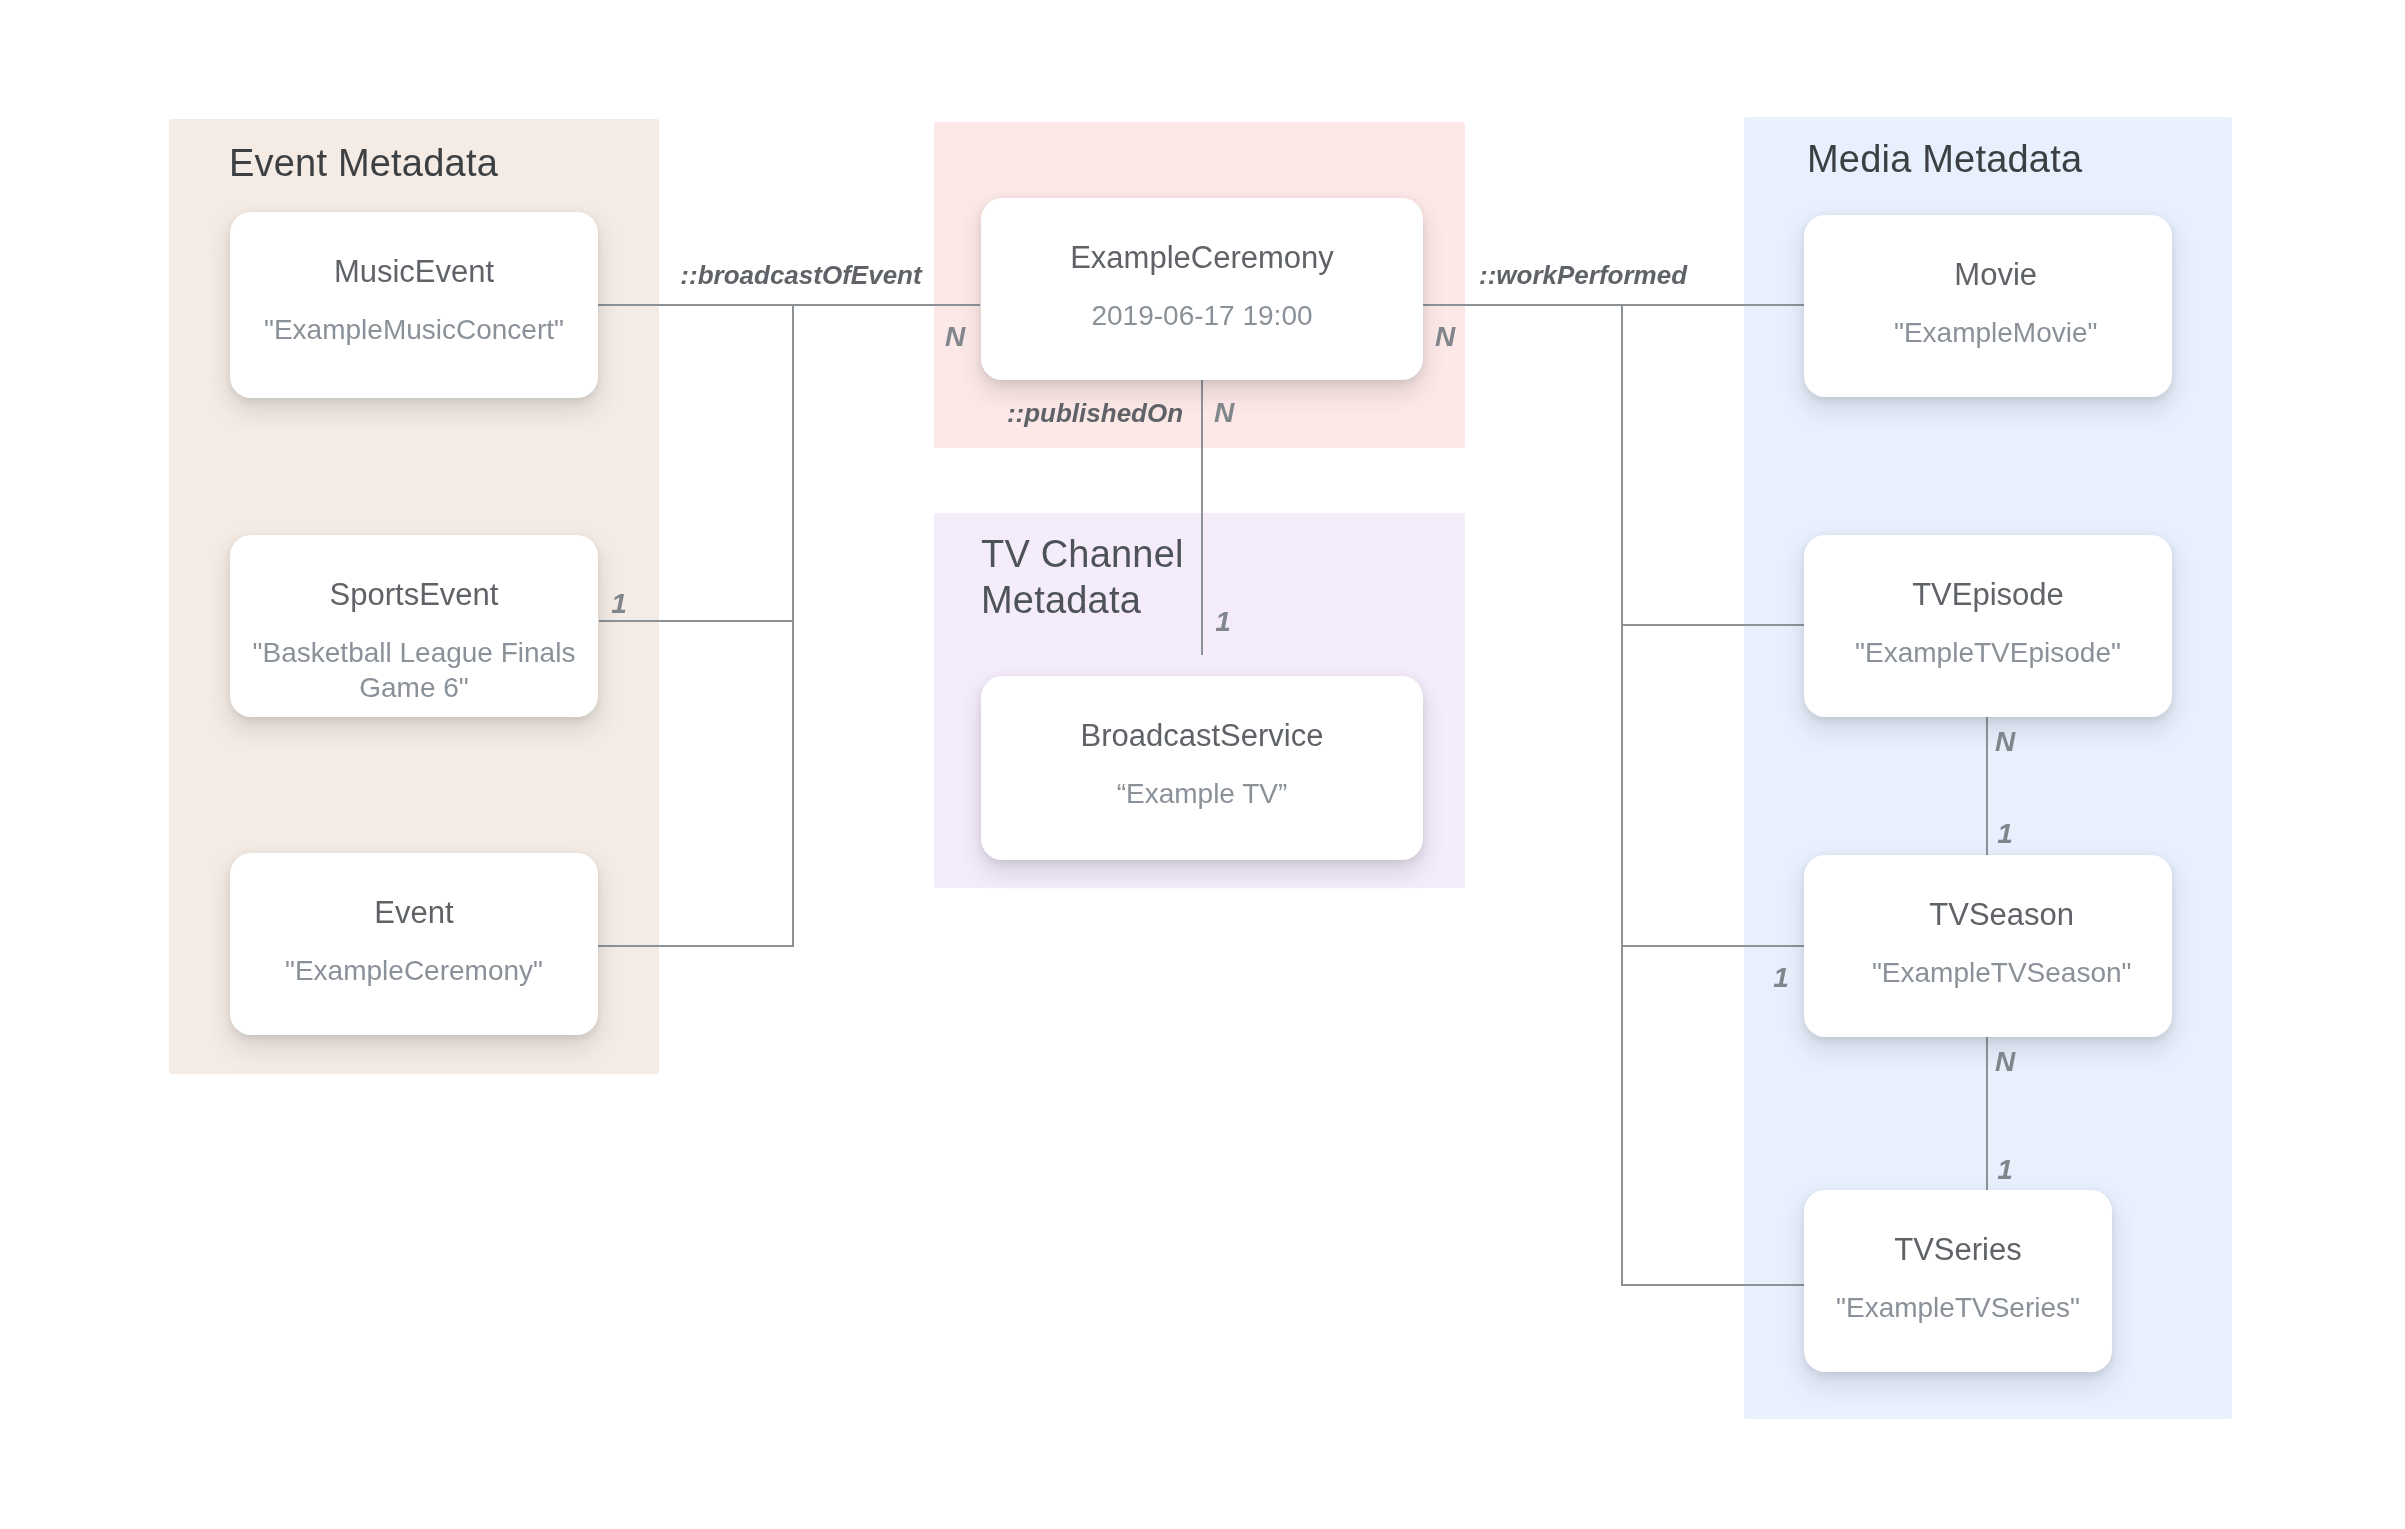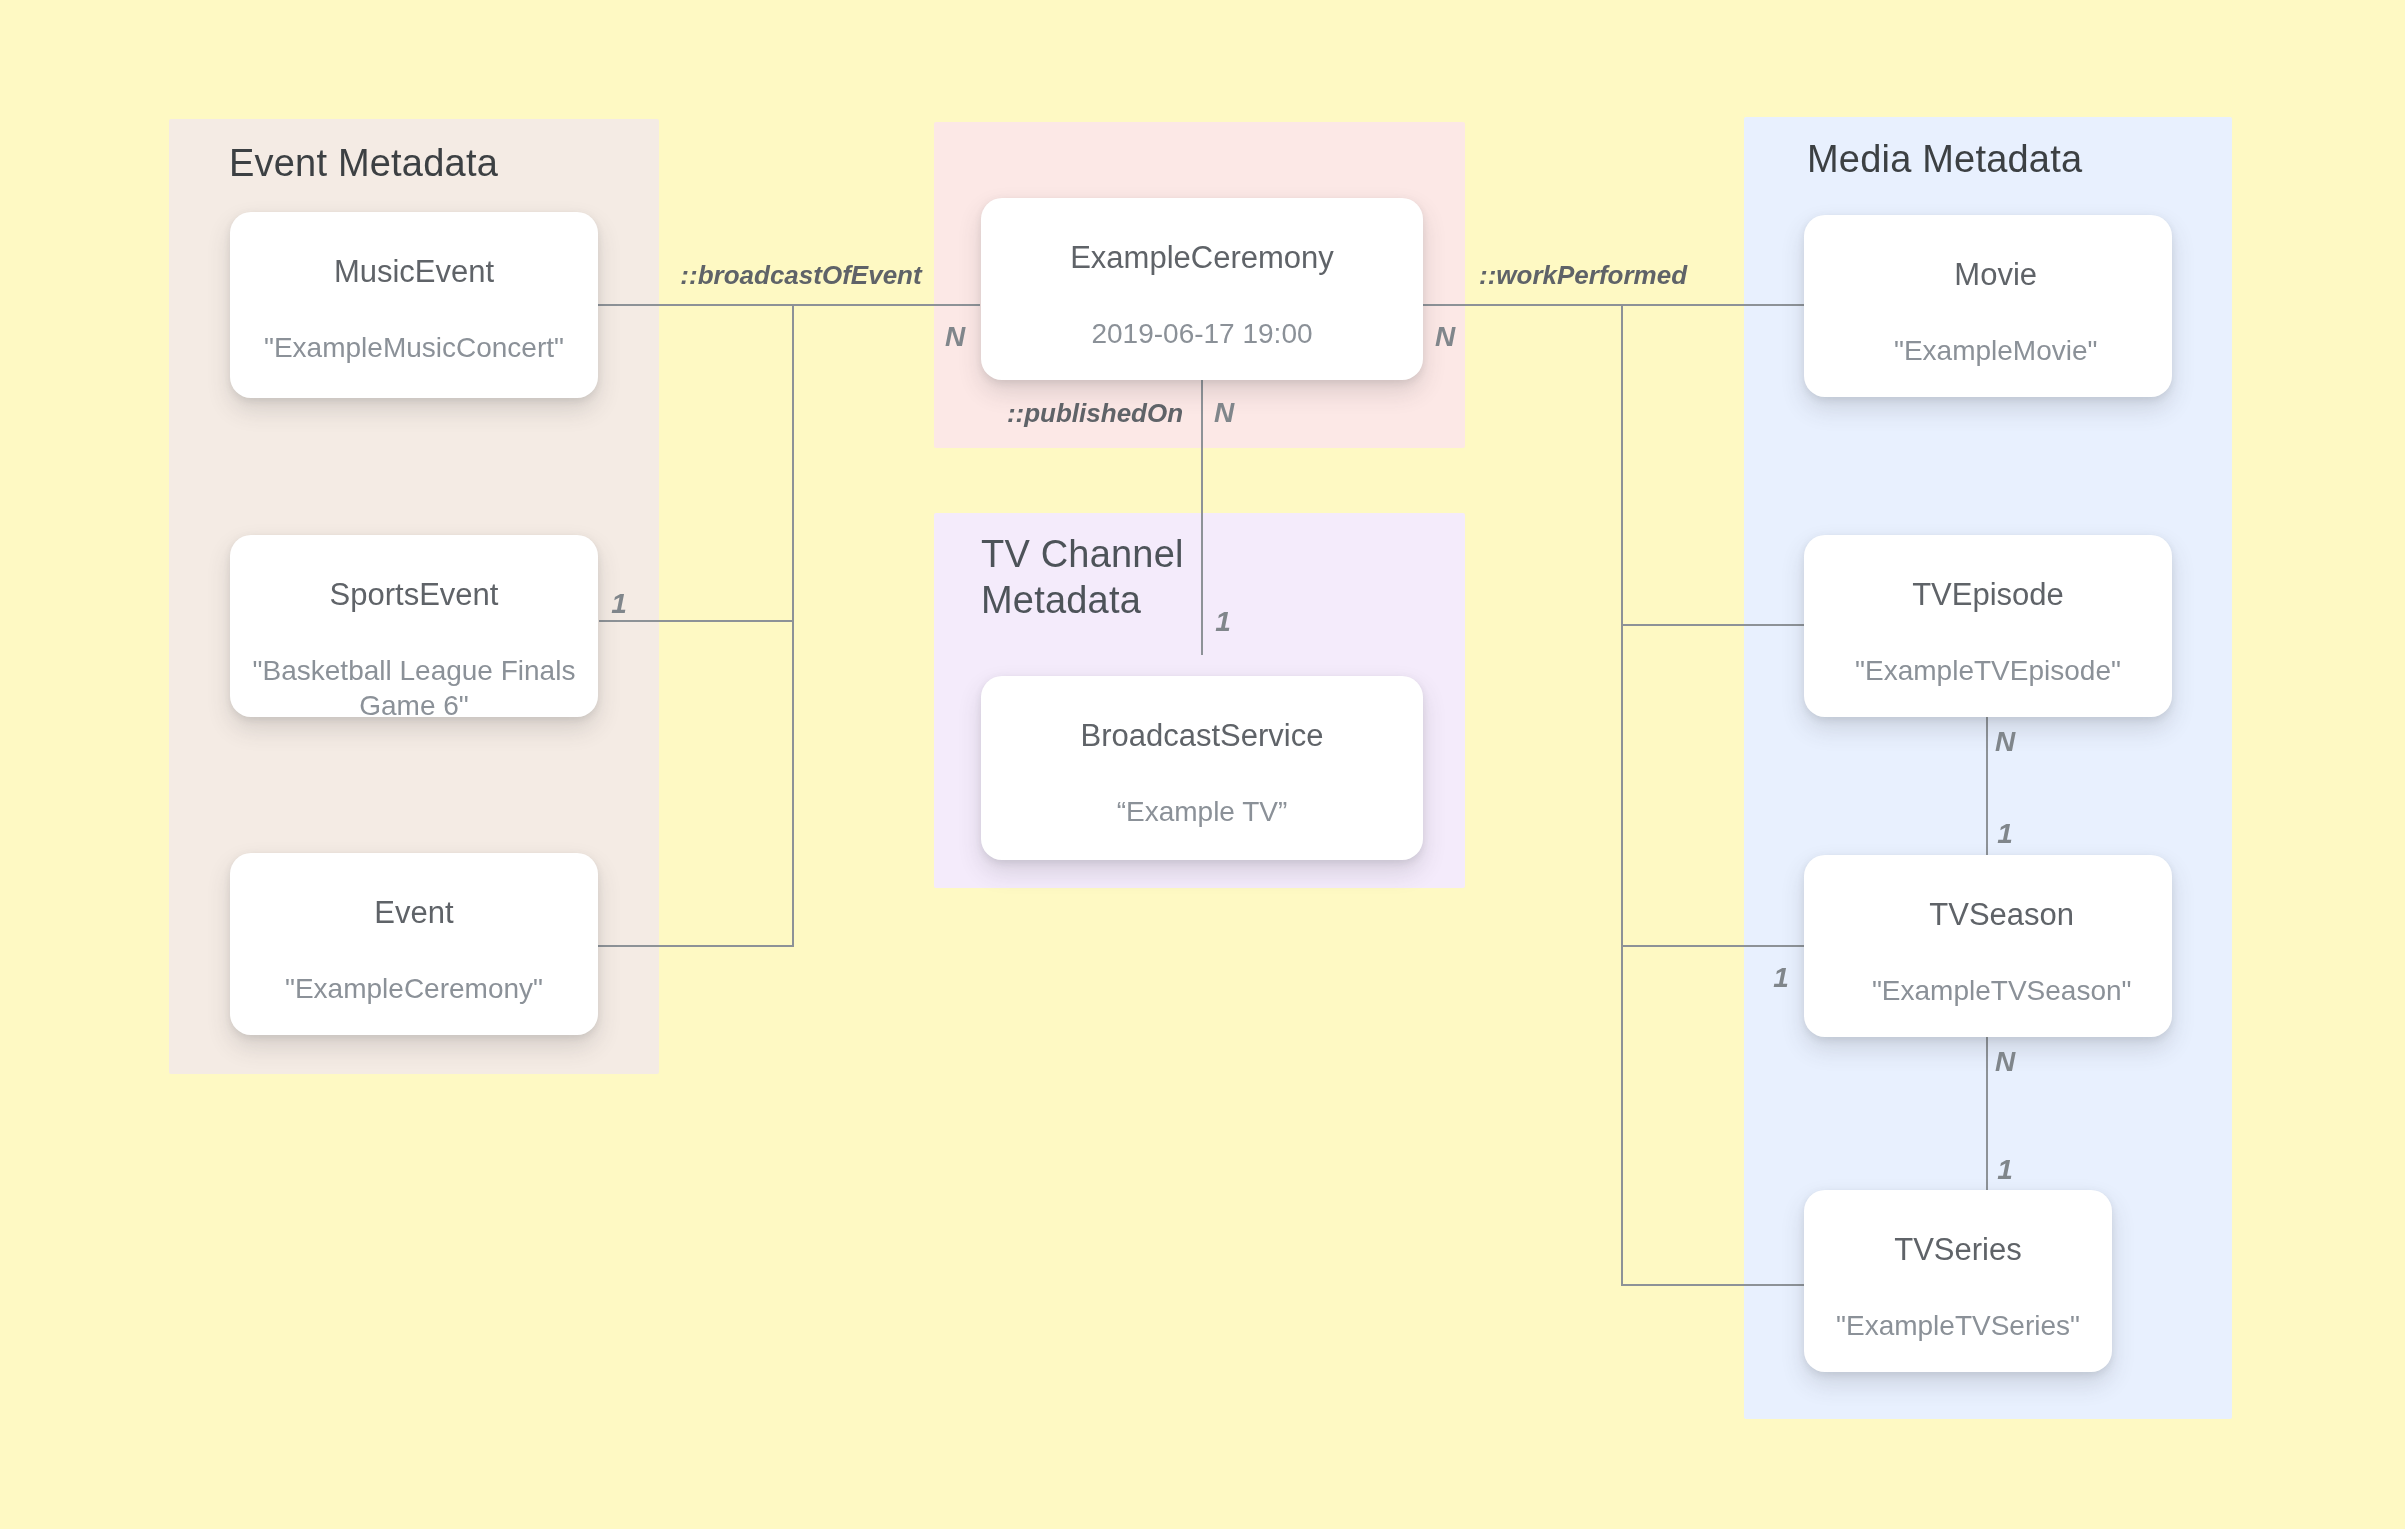--- a/index.html
+++ b/index.html
@@ -1,36 +1,36 @@
 <!DOCTYPE html>
 <html><head>
 <meta charset="utf-8">
 <style>
   html,body{margin:0;padding:0;background:#000;}
   .stage{
-    position:relative;width:2405px;height:1529px;background:#fef9c3;
+    position:relative;width:2405px;height:1529px;background:#ffffff;
     font-family:"Liberation Sans",sans-serif;overflow:hidden;
   }
   .panel{position:absolute;border-radius:1.9px;}
   .panel-event{left:169px;top:119px;width:490px;height:955px;background:#f4ebe4;}
   .panel-broadcast{left:934px;top:122px;width:531px;height:326px;background:#fce8e6;}
   .panel-tv{left:934px;top:513px;width:531px;height:375px;background:#f4ebfb;}
   .panel-media{left:1744px;top:117px;width:488px;height:1302px;background:#e8f0fe;}
   .panel-title{
     position:absolute;font-size:38px;line-height:46px;color:#3c4043;
     letter-spacing:0.2px;white-space:pre-line;
   }
   .title-event{left:229px;top:140px;}
   .title-media{left:1807px;top:136px;}
   .title-tv{left:981px;top:531px;width:296px;color:#4d5359;}
   .card{
     position:absolute;background:#ffffff;border-radius:21px;
     box-shadow:0 11.5px 23px rgba(60,64,67,0.16),0 2.9px 7.6px rgba(60,64,67,0.10);
     display:flex;flex-direction:column;align-items:center;text-align:center;
-    box-sizing:border-box;padding:42px 7.6px 0 7.6px;gap:40px;
+    box-sizing:border-box;padding:42px 7.6px 0 7.6px;gap:22px;
   }
   .card-name{font-size:31px;line-height:1.15;color:#5f6368;}
   .card-value{font-size:28px;line-height:1.26;color:#8b9198;max-width:354px;}
   .edge{position:absolute;background:#8d9297;}
   .rel-label{
     position:absolute;transform:translate(-50%,-50%);
     font-size:26px;font-style:italic;font-weight:700;color:#5f6368;white-space:nowrap;text-align:right;
   }
   .card-label{
     position:absolute;transform:translate(-50%,-50%);

